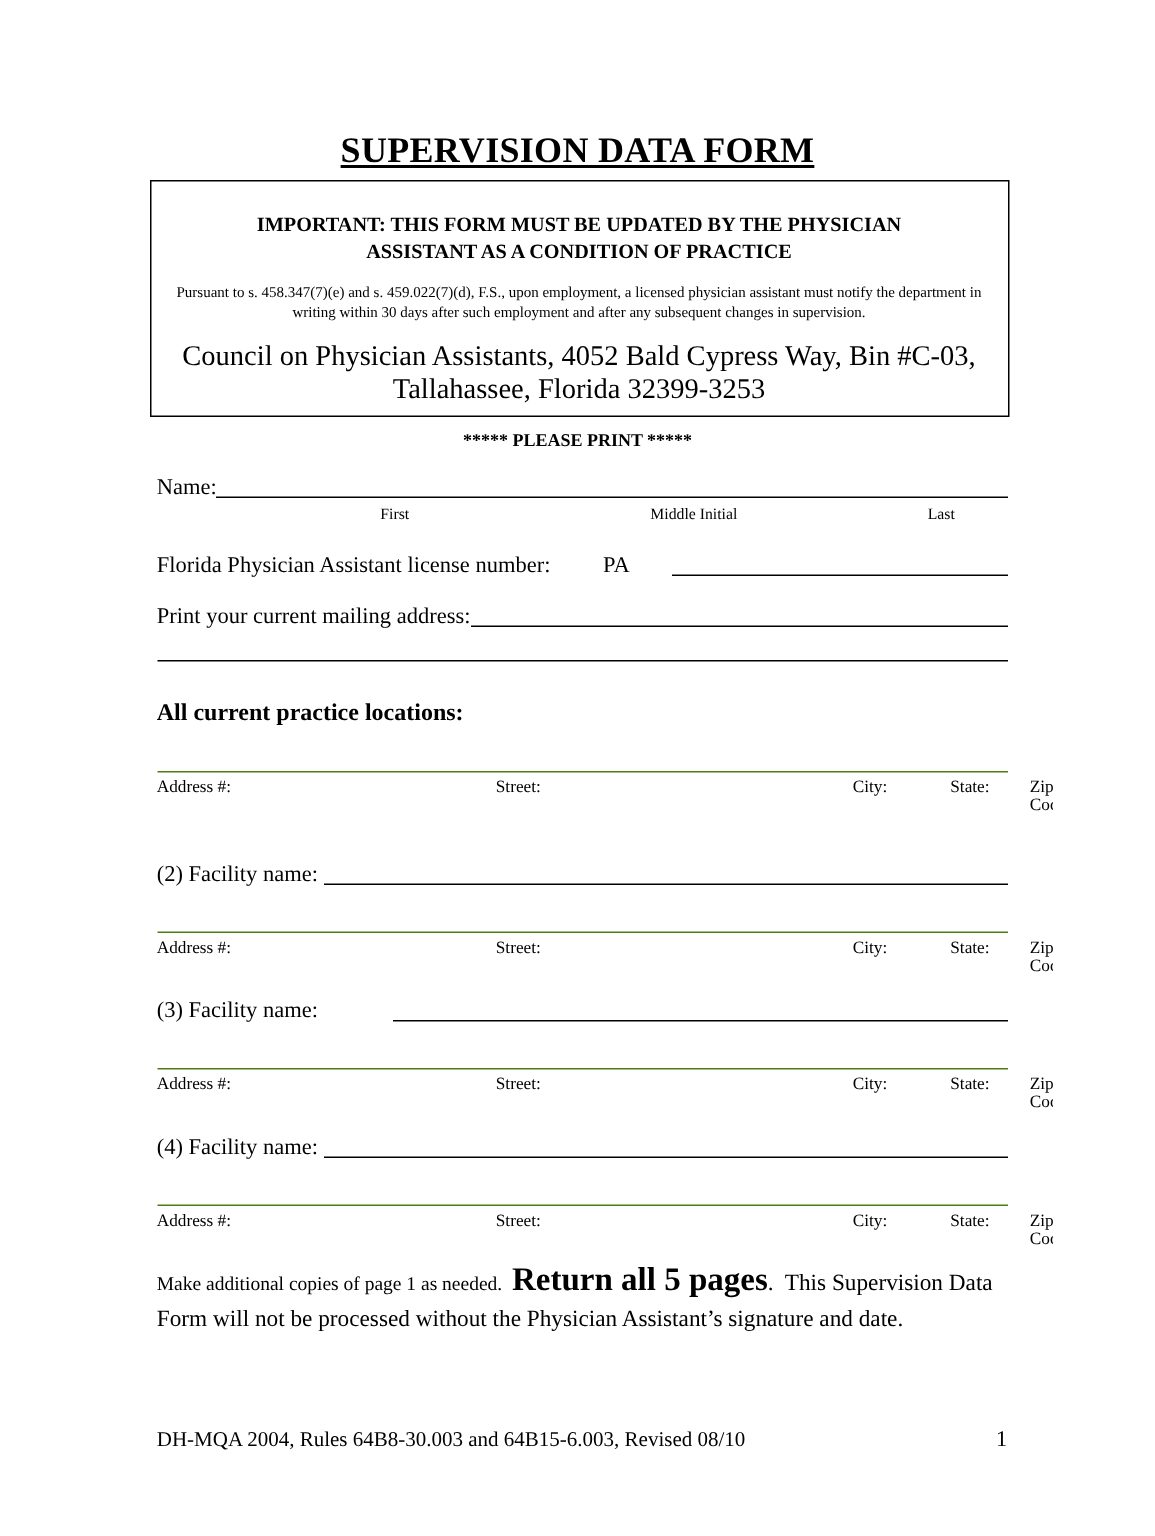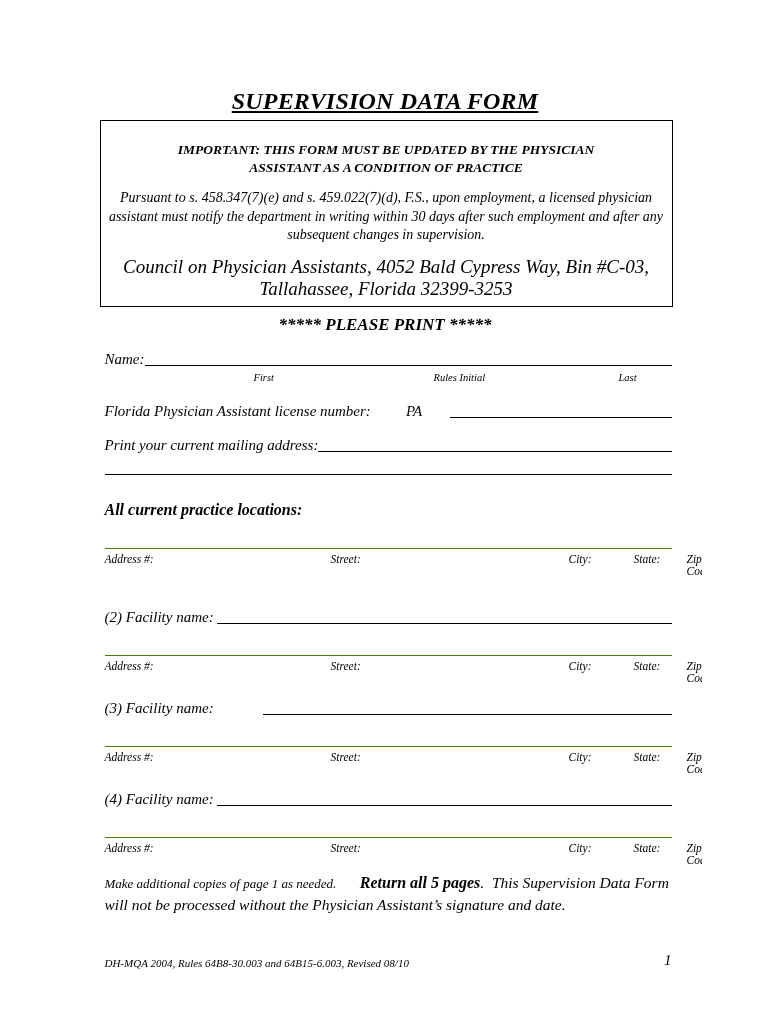--- a/index.html
+++ b/index.html
@@ -6,21 +6,20 @@
   html, body { background:#ffffff; }
   .page {
     position:relative;
     width:633px;
     height:1024px;
     margin:0 auto;
     background:#ffffff;
     color:#000;
     font-family:"Liberation Serif","DejaVu Serif",serif;
     overflow:hidden;
-    font-style:italic;
   }
   .title {
     margin-top:88px;
     text-align:center;
     font-size:24px;
     font-weight:bold;
     letter-spacing:0.2px;
   }
   .title span { text-decoration:underline; }
 
@@ -31,34 +30,34 @@
     text-align:center;
   }
   .nb-important {
     font-weight:bold;
     font-size:13.5px;
     max-width:440px;
     margin:0 auto;
     line-height:1.35;
   }
   .nb-pursuant {
-    font-size:14px;
+    font-size:10px;
     margin:12px auto 0;
     max-width:672px;
     line-height:1.3;
   }
   .nb-council {
     font-size:19px;
     margin-top:12px;
   }
 
   .please-print {
     text-align:center;
     font-weight:bold;
-    font-size:17px;
+    font-size:12px;
     margin-top:8px;
   }
 
   .body-area { margin:0 30px 0 36px; font-size:15px; }
 
   .field-row { display:flex; }
   .field-row .label { white-space:pre; }
   .fill-line {
     flex:1;
     border-bottom:1px solid #000;
@@ -99,32 +98,32 @@
   .al.state  { left:529px; }
   .al.zip    { left:582px; }
 
   .bottom-note {
     margin:14px 30px 0 36px;
     font-size:15.5px;
     line-height:1.4;
     white-space:pre-wrap;
   }
   .bn-small { font-size:13px; }
-  .bn-bold  { font-weight:bold; font-size:16px;margin-left:17px; }
+  .bn-bold  { font-weight:bold; font-size:22px; }
 
   .footer {
     position:absolute;
     left:36px;
     right:30px;
     top:952px;
     display:flex;
     justify-content:space-between;
     align-items:flex-end;
   }
-  .footer-left { font-size:11px; }
+  .footer-left { font-size:14px; }
   .page-number { font-size:15px; }
 </style>
 </head>
 <body>
 
 <div class="page">
 
   <h1 class="title">
     <span>SUPERVISION DATA FORM</span>
   </h1>
@@ -138,21 +137,21 @@
   <p class="please-print">***** PLEASE PRINT *****</p>
 
   <div class="body-area">
 
     <div class="field-row name-row">
       <span class="label">Name:</span>
       <span class="fill-line"></span>
     </div>
     <div class="name-sublabels">
       <span class="sub first">First</span>
-      <span class="sub middle">Rules Initial</span>
+      <span class="sub middle">Middle Initial</span>
       <span class="sub last">Last</span>
     </div>
 
     <div class="field-row license-row">
       <span class="label">Florida Physician Assistant license number:</span>
       <span class="pa-prefix">PA</span>
       <span class="fill-line"></span>
     </div>
 
     <div class="field-row mailing-row">

